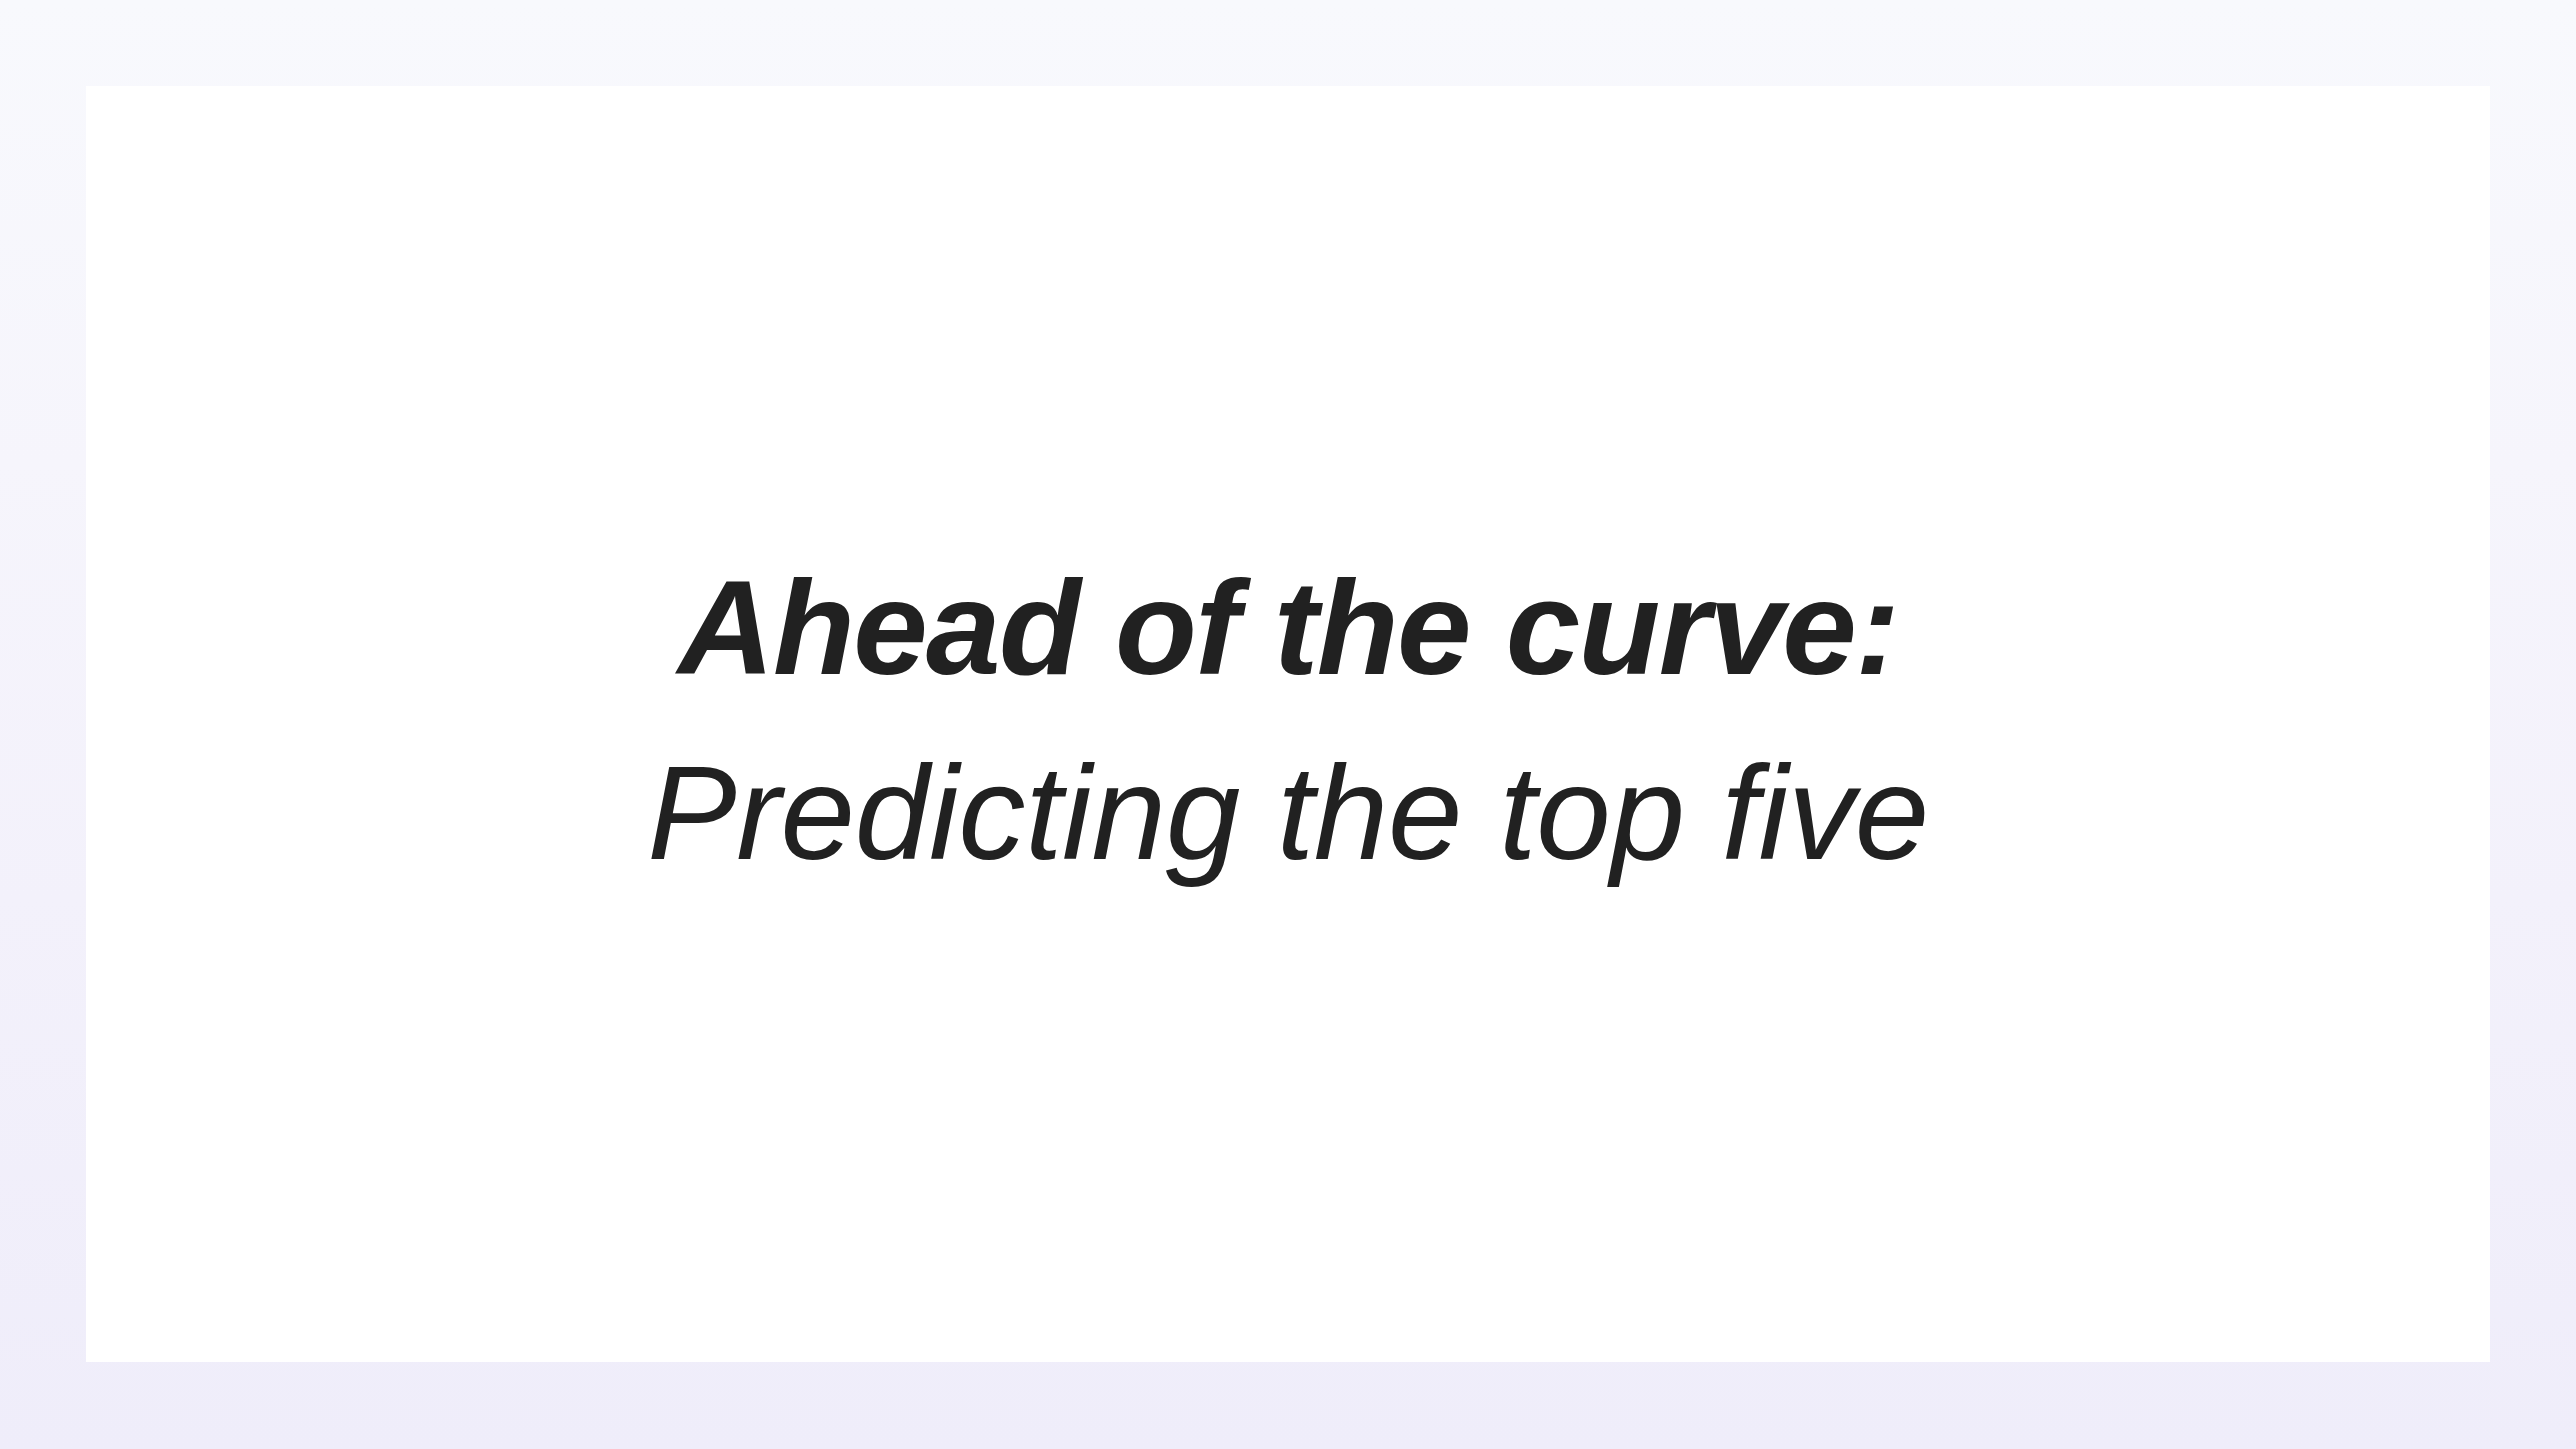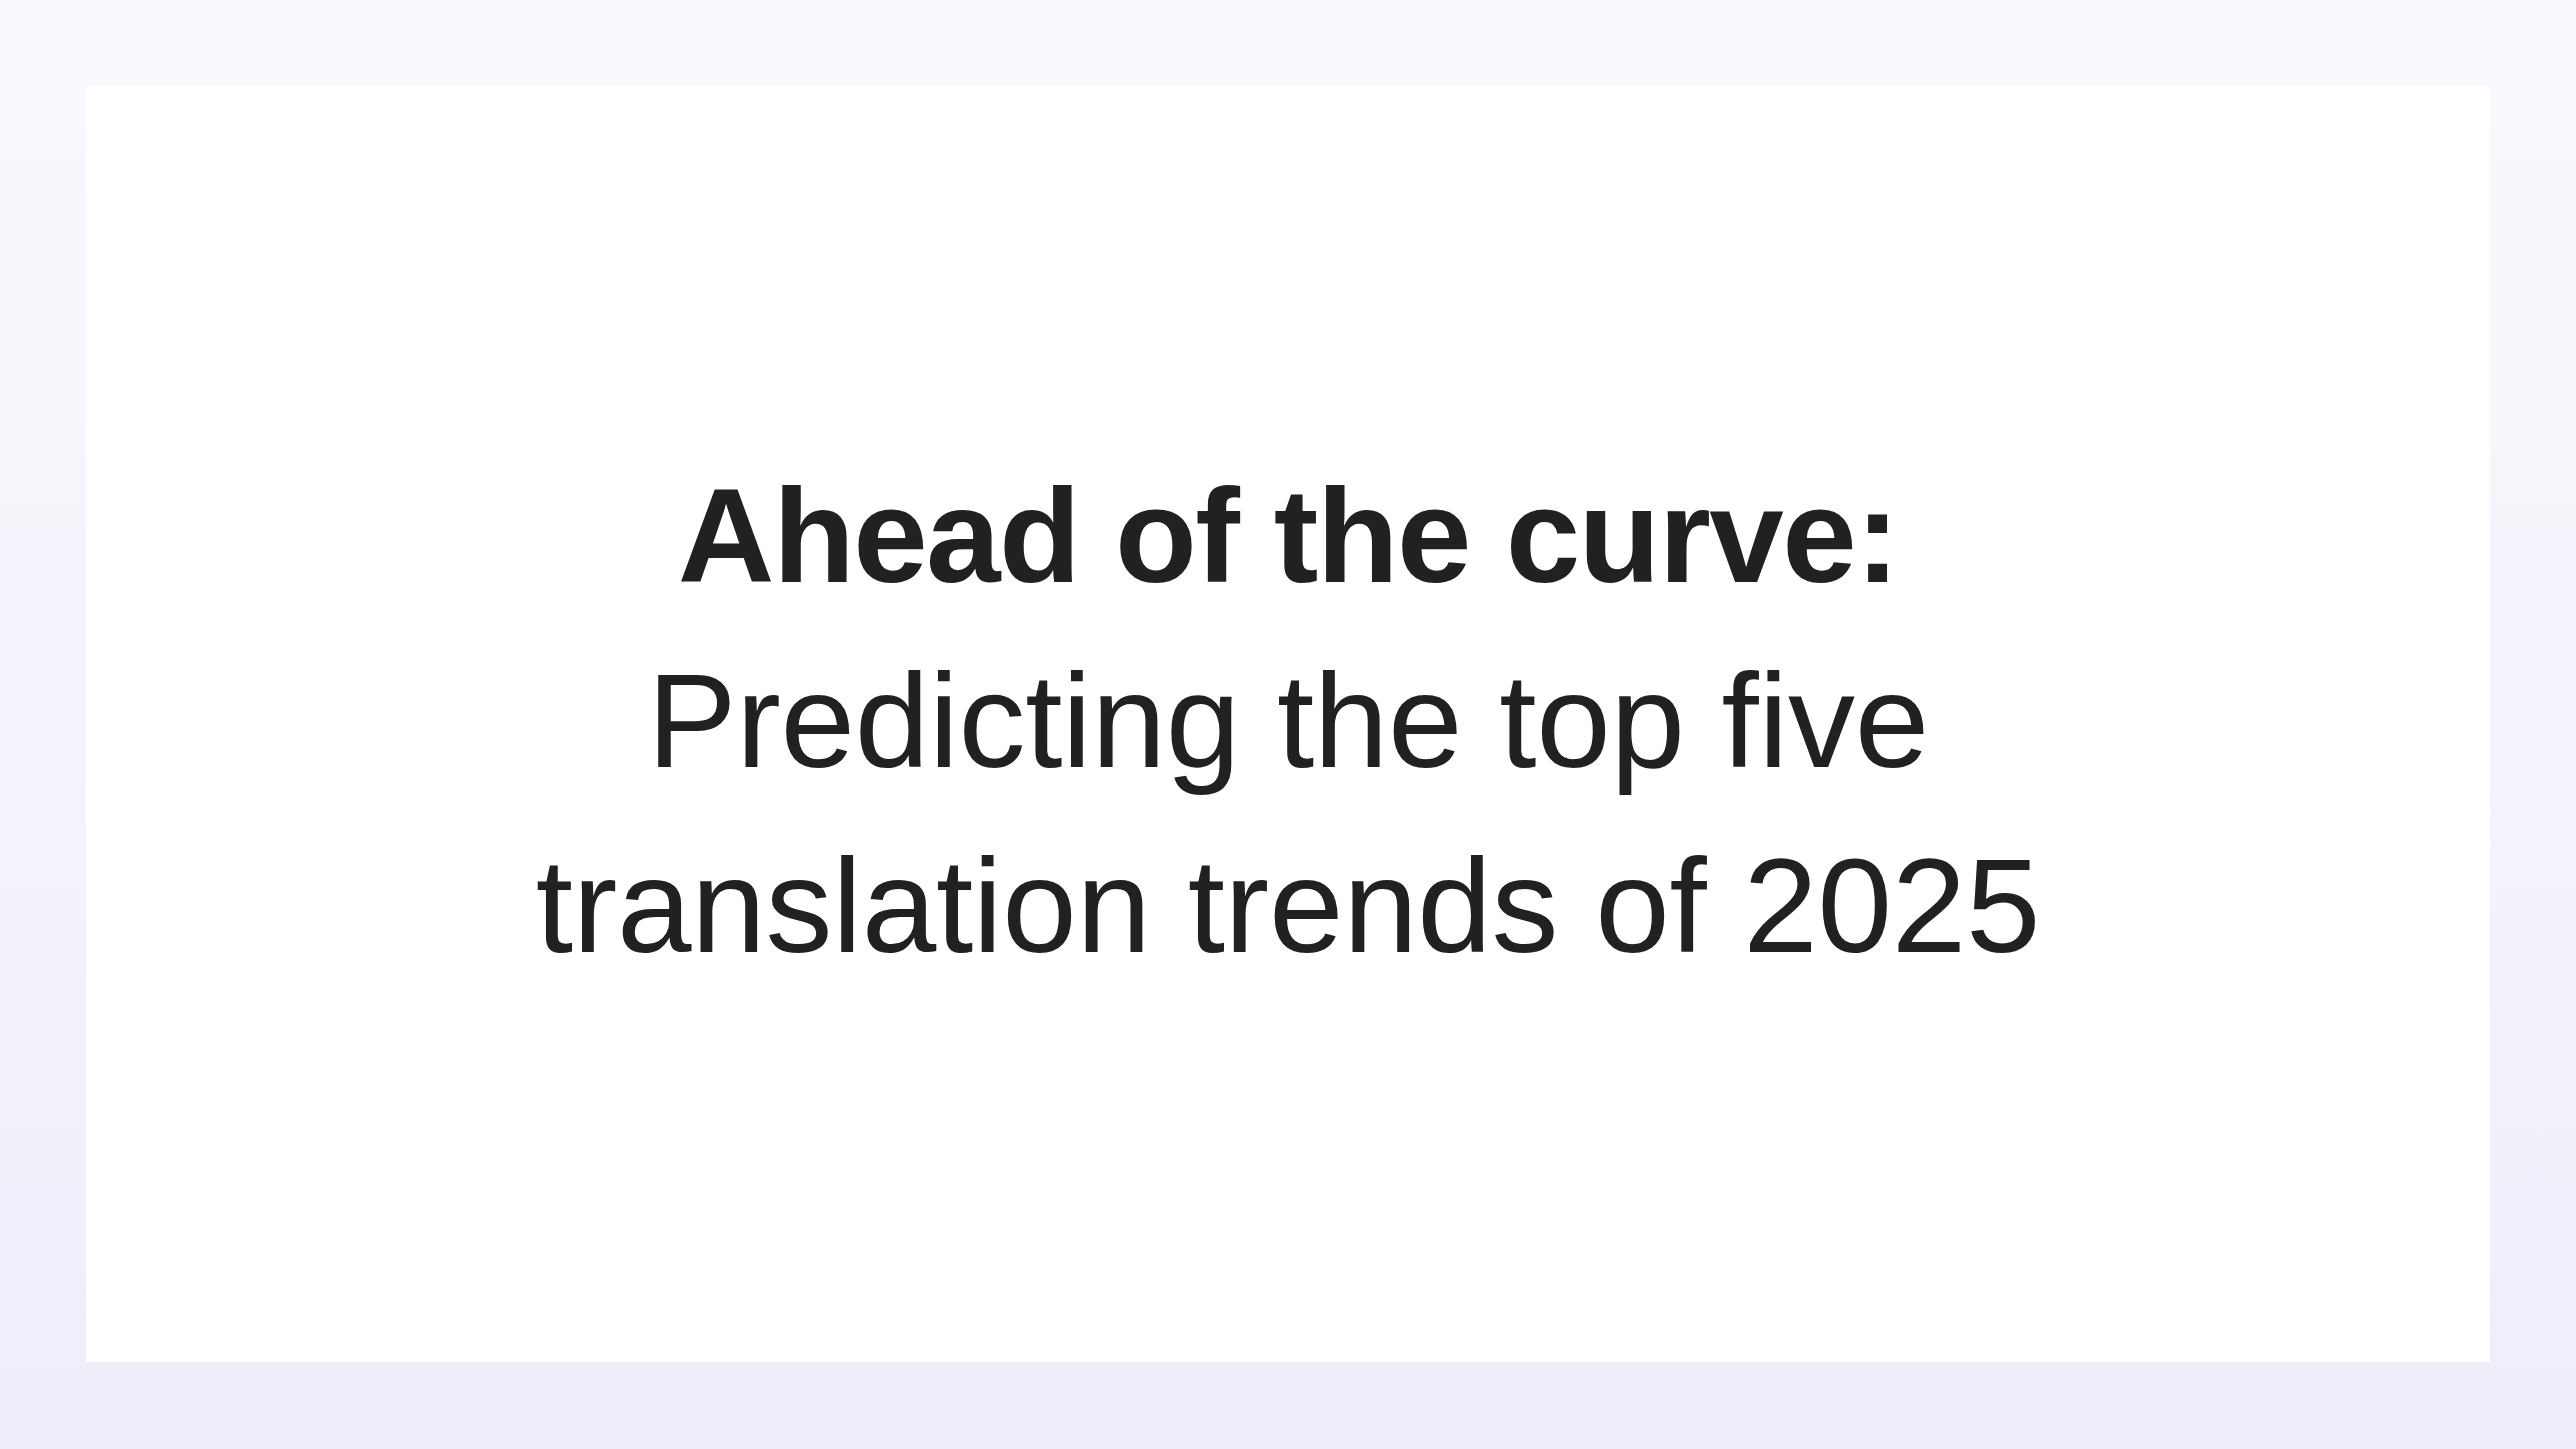--- a/index.html
+++ b/index.html
@@ -42,20 +42,21 @@
     align-items: center;
     justify-content: center;
   }
 
   
   .title-block {
     width: 2147px;
     text-align: center;
     
     transform: translateY(-4.3px);
+    font-style: italic;
   }
 
   .title-line {
     display: block;
     color: #212121;
     font-size: 134px;
     line-height: 165px;
     letter-spacing: -0.8px;
     white-space: nowrap;
   }
@@ -77,20 +78,19 @@
 <div class="slide-canvas">
 
   <div class="slide-card">
 
     <div class="title-block">
 
       <span class="title-line title-line--bold">Ahead of the curve:</span>
 
       <span class="title-line title-line--light">Predicting the top five</span>
 
-      <span class="title-line title-line--light">translation trends of 2025</span>
 
     </div>
 
   </div>
 
 </div>
 
 
 </body></html>

